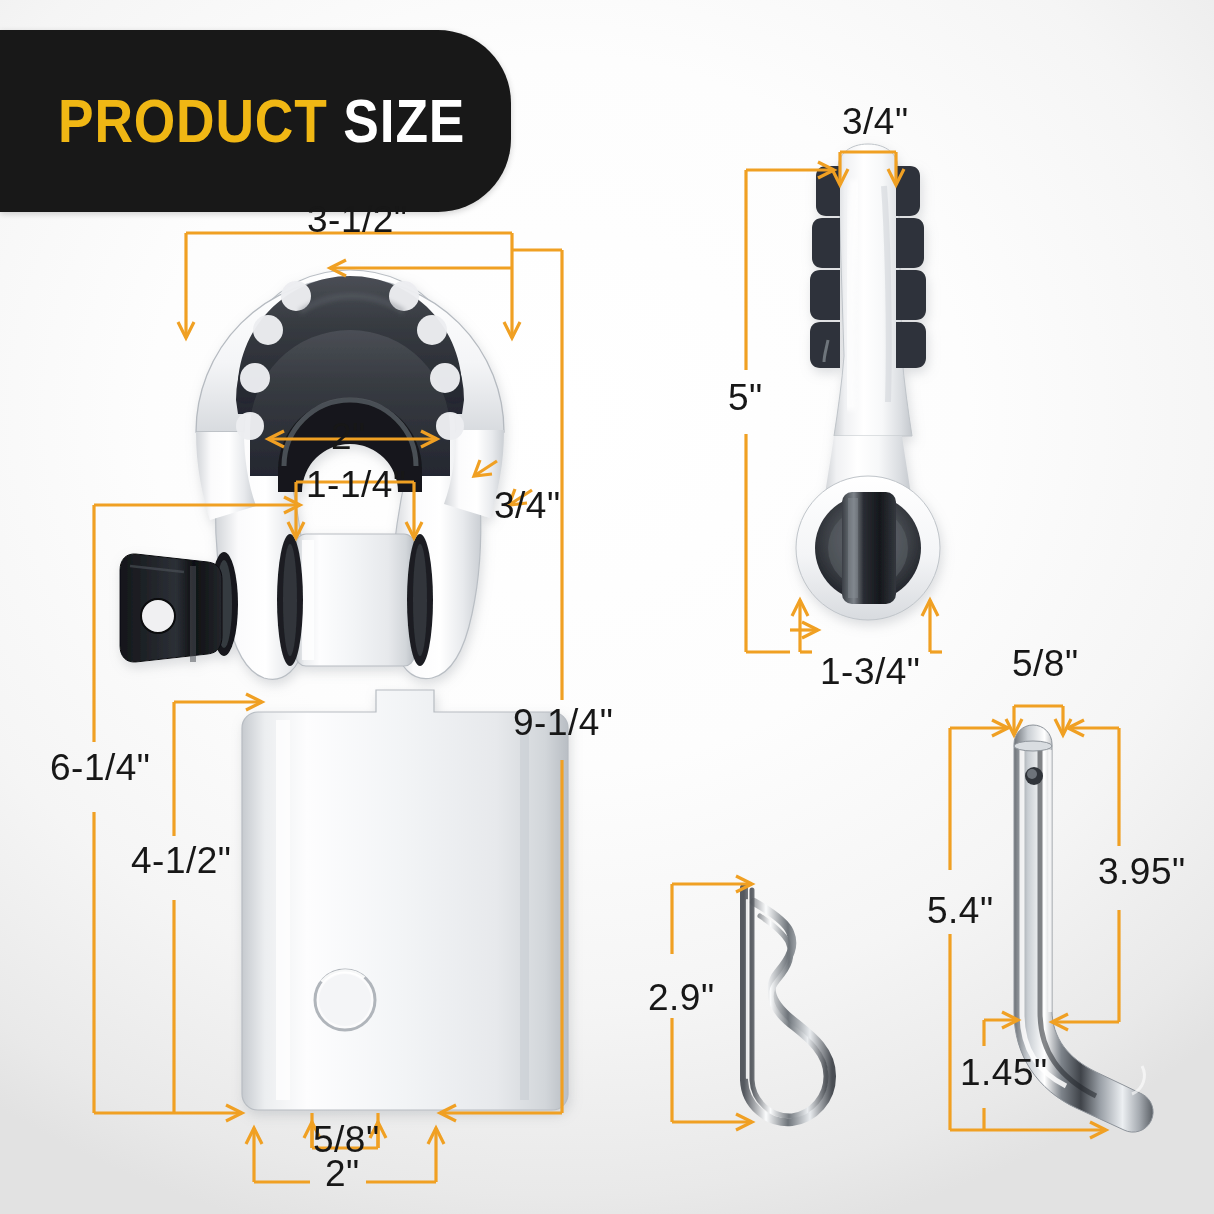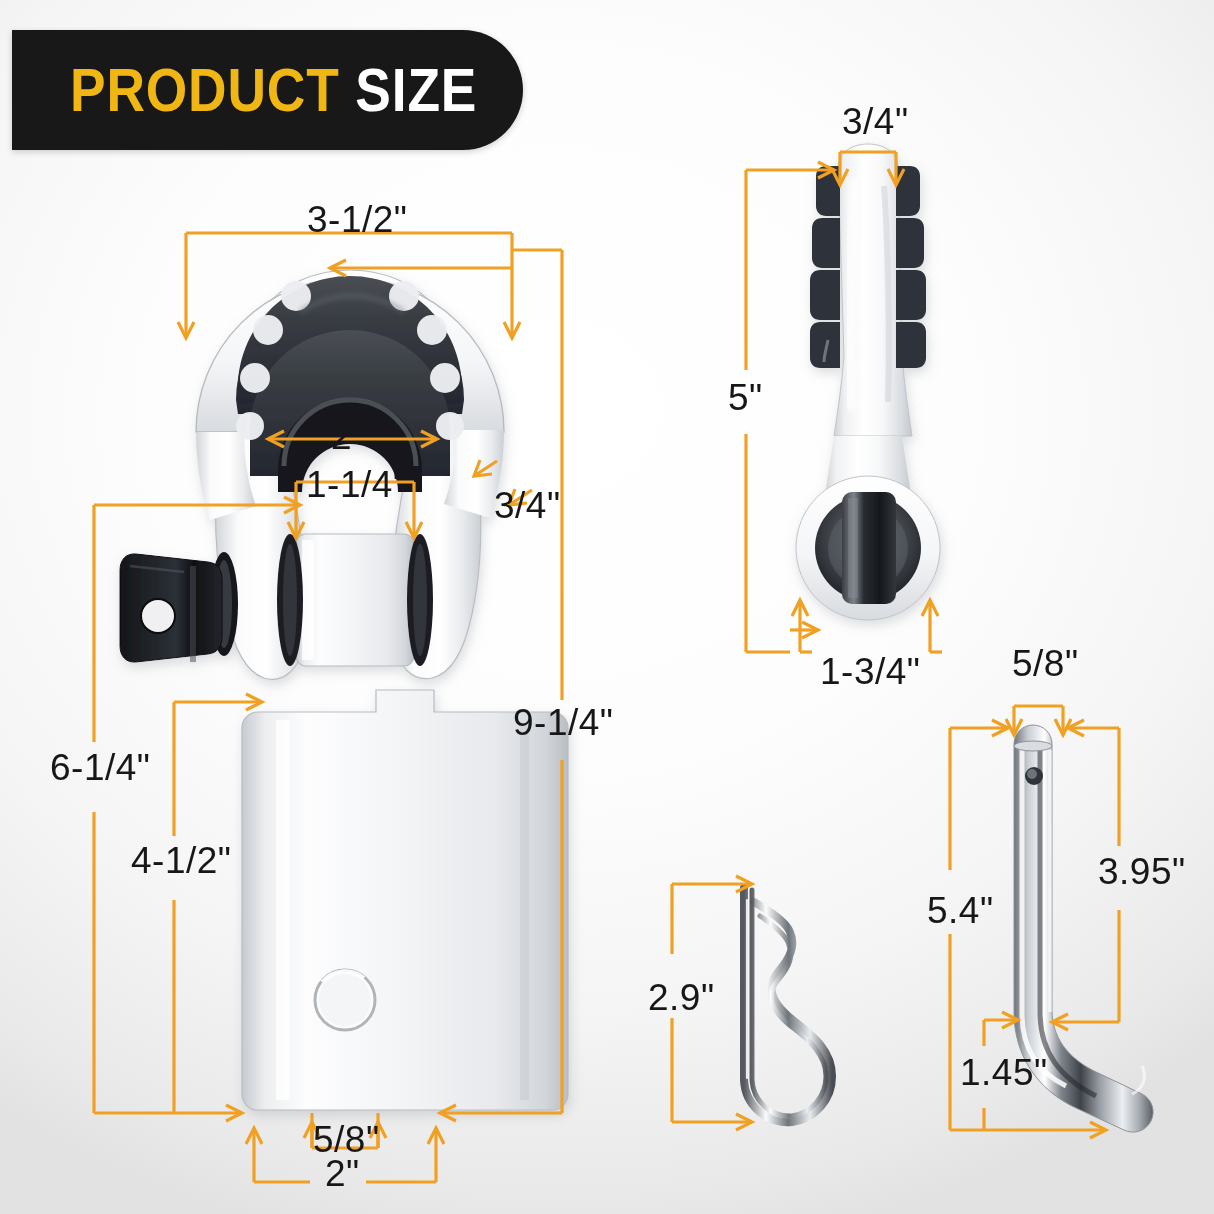--- a/index.html
+++ b/index.html
@@ -11,21 +11,21 @@
   }
   #stage{
     position:absolute;inset:0;width:1214px;height:1214px;
     background:
       radial-gradient(ellipse 80% 70% at 46% 34%, #ffffff 0%, #fdfdfd 42%, #f5f5f5 70%, #e9e9e9 92%, #e2e2e2 100%);
   }
   svg.layer{position:absolute;left:0;top:0;width:1214px;height:1214px;overflow:visible;}
 
   
   #banner{
-    position:absolute;left:12px;top:30px;width:511px;height:120px;
+    position:absolute;left:0;top:30px;width:511px;height:182px;
     background:#181818;
     border-radius:0 73px 73px 0;
     box-shadow:0 2px 6px rgba(0,0,0,.18);
     display:flex;align-items:center;
   }
   #banner .txt{
     margin-left:58px;
     font-size:62px;font-weight:bold;letter-spacing:1px;
     font-family:"Liberation Sans Narrow","Liberation Sans",sans-serif;
     transform:scaleX(.86);transform-origin:left center;

